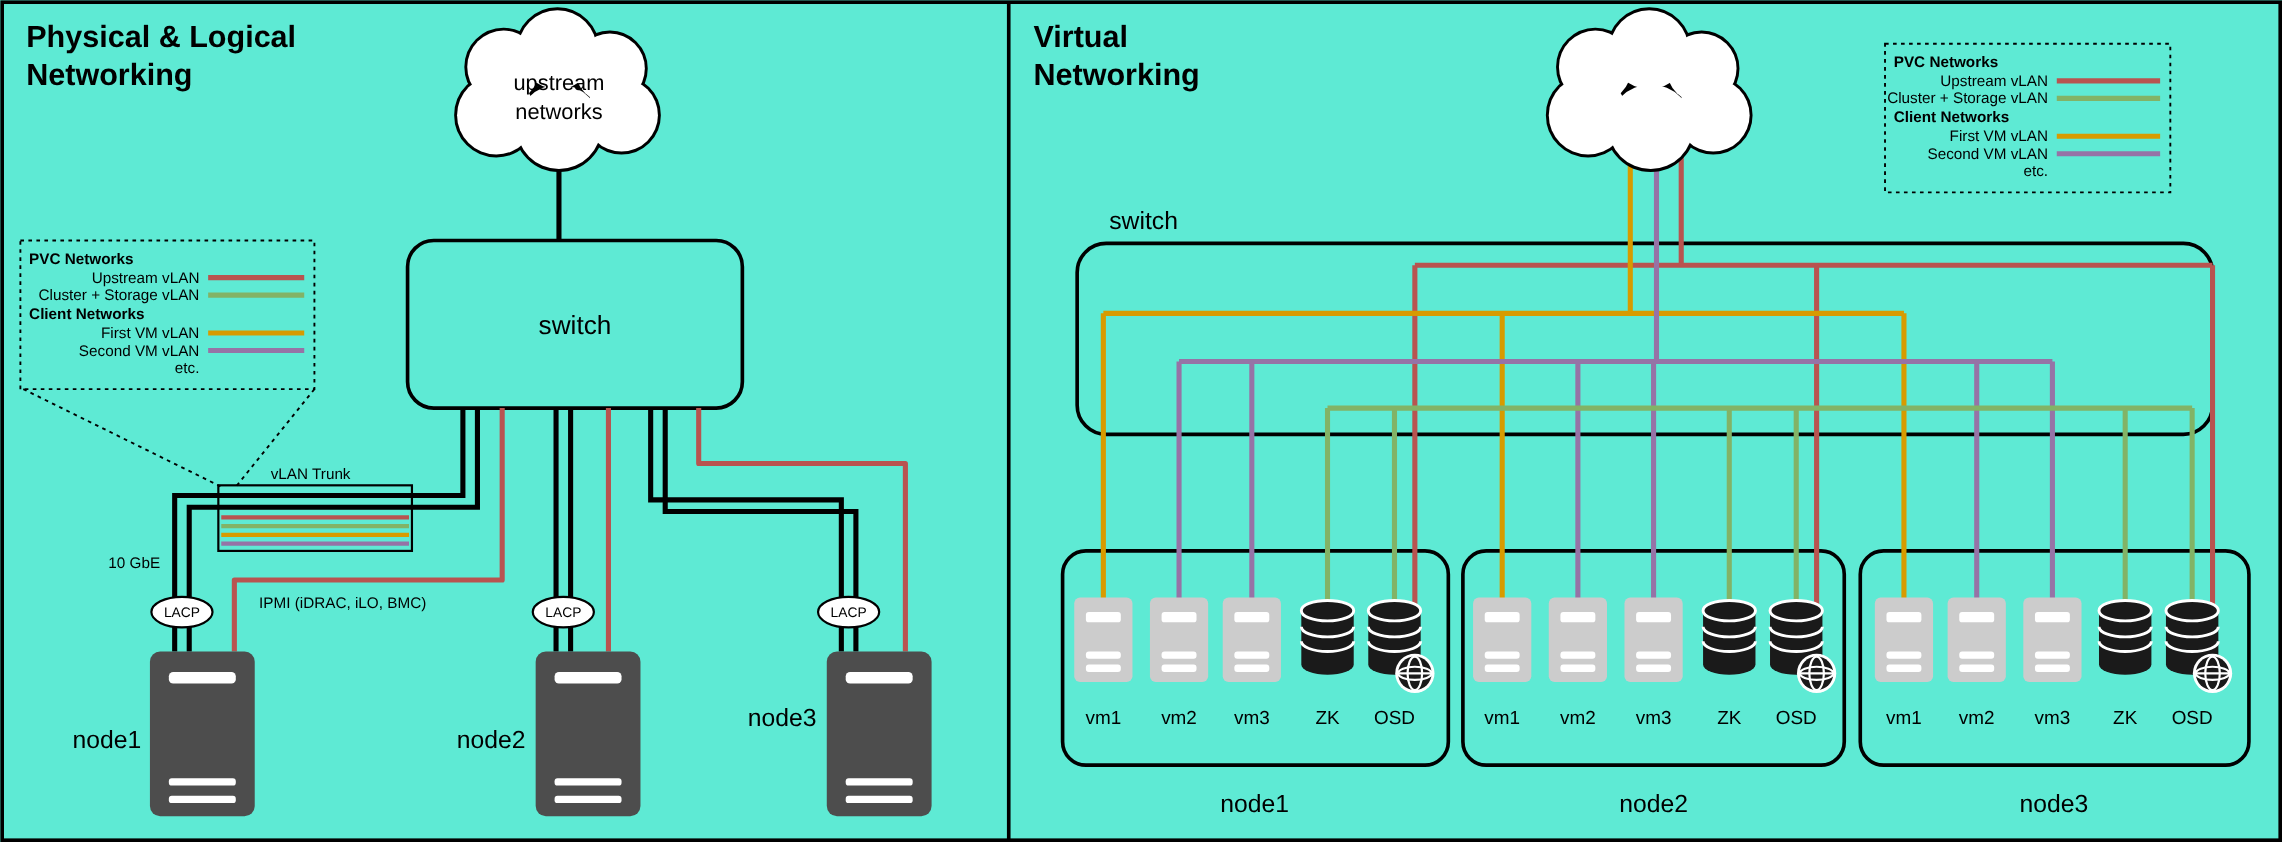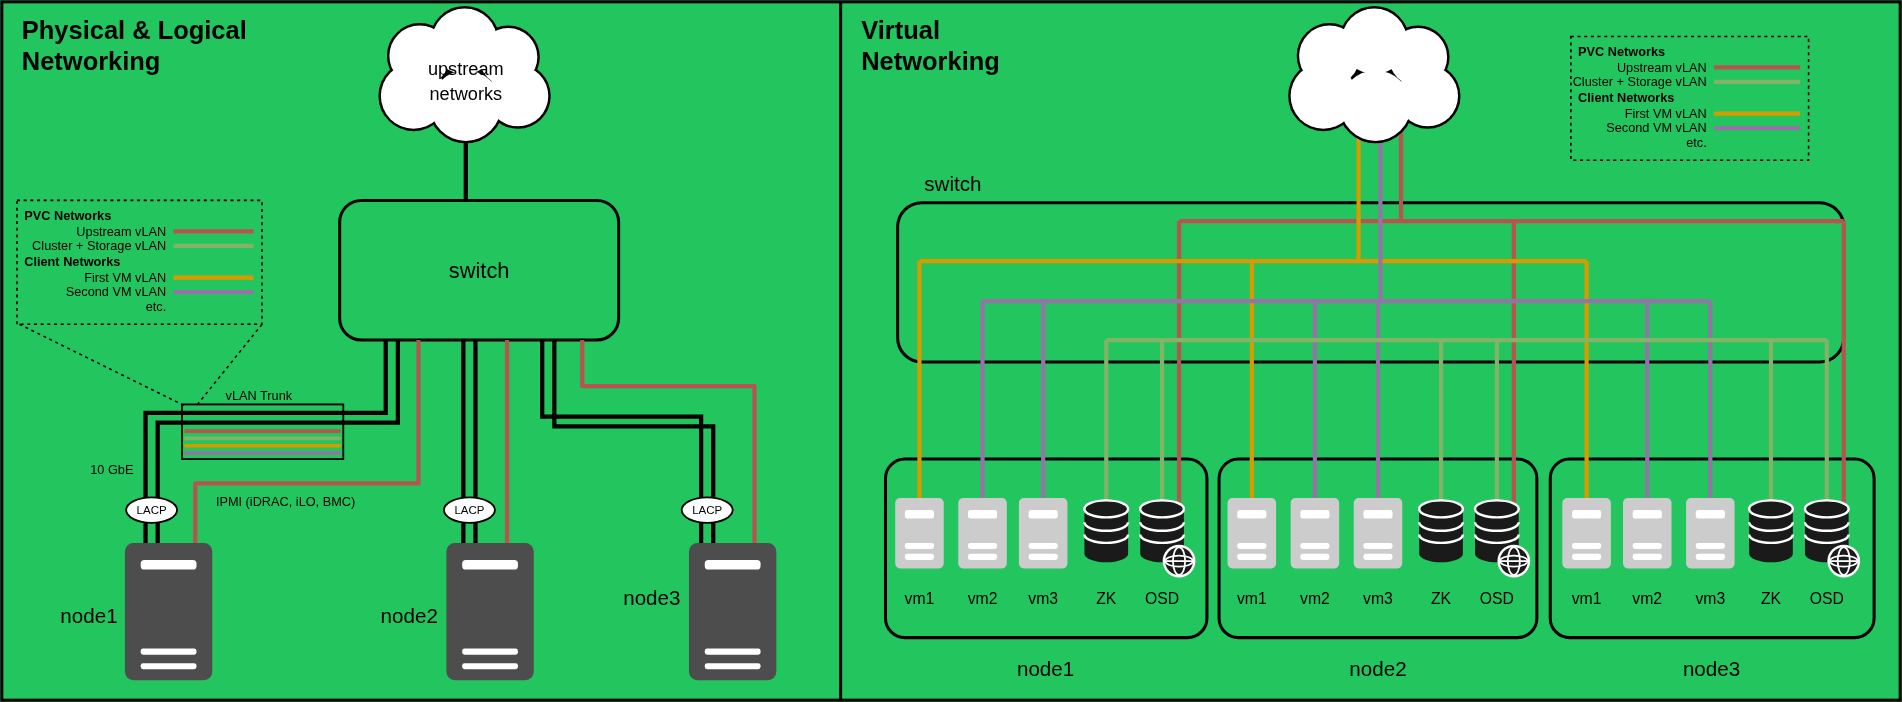--- a/index.html
+++ b/index.html
@@ -1,16 +1,16 @@
 <!DOCTYPE html>
 <html><head>
 <meta charset="utf-8">
 <style>
   html,body{margin:0;padding:0;background:#fff;}
-  .stage{width:1902px;height:702px;position:relative;background:#22c55e;}
+  .stage{width:1902px;height:702px;position:relative;background:#5eead4;}
   svg text{font-family:"Liberation Sans","DejaVu Sans",sans-serif;fill:#000;}
   .bold{font-weight:bold;}
   .blk{stroke:#000;stroke-width:3.5;fill:none;}
   .thin{stroke:#000;stroke-width:1.5;fill:none;}
   .frame{stroke:#000;stroke-width:2.5;fill:none;}
   .net{stroke-width:3.5;fill:none;stroke-linejoin:round;}
   .trunkline{stroke-width:3;fill:none;}
   .swatch{stroke-width:3.5;fill:none;}
   .dotted{stroke:#000;stroke-width:1.3;fill:none;stroke-dasharray:2.5,3;}
   .whitefill{fill:#fff;}

